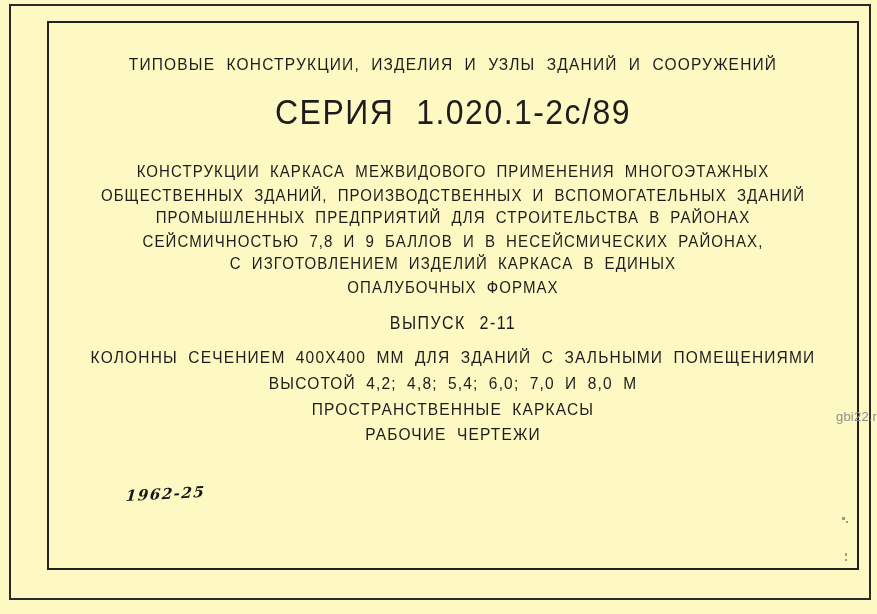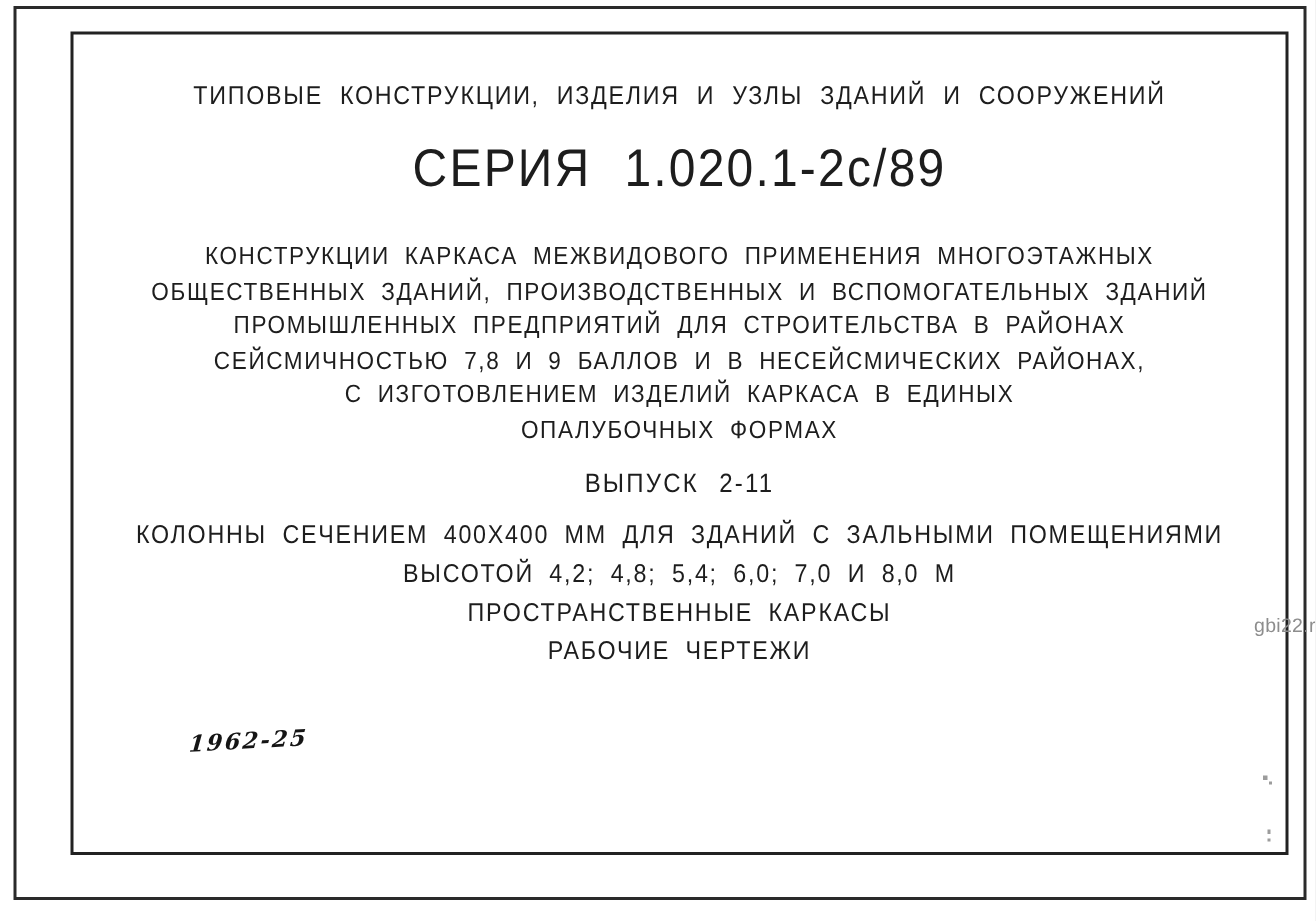--- a/index.html
+++ b/index.html
@@ -1,19 +1,19 @@
 <!DOCTYPE html>
 <html><head>
 <meta charset="utf-8">
 <style>
   html, body { margin: 0; padding: 0; background: #e9e9e9; }
   .page {
     position: relative;
     width: 877px; height: 614px;
-    background: #ffffff;
+    background: #fef9c3;
     overflow: hidden;
     font-family: "Liberation Sans", sans-serif;
     color: #1d1d1d;
   }
   
   .outer-frame {
     position: absolute; left: 9px; top: 4px;
     width: 862px; height: 596px;
     border: 2px solid #2a2a2a;
     box-sizing: border-box;

